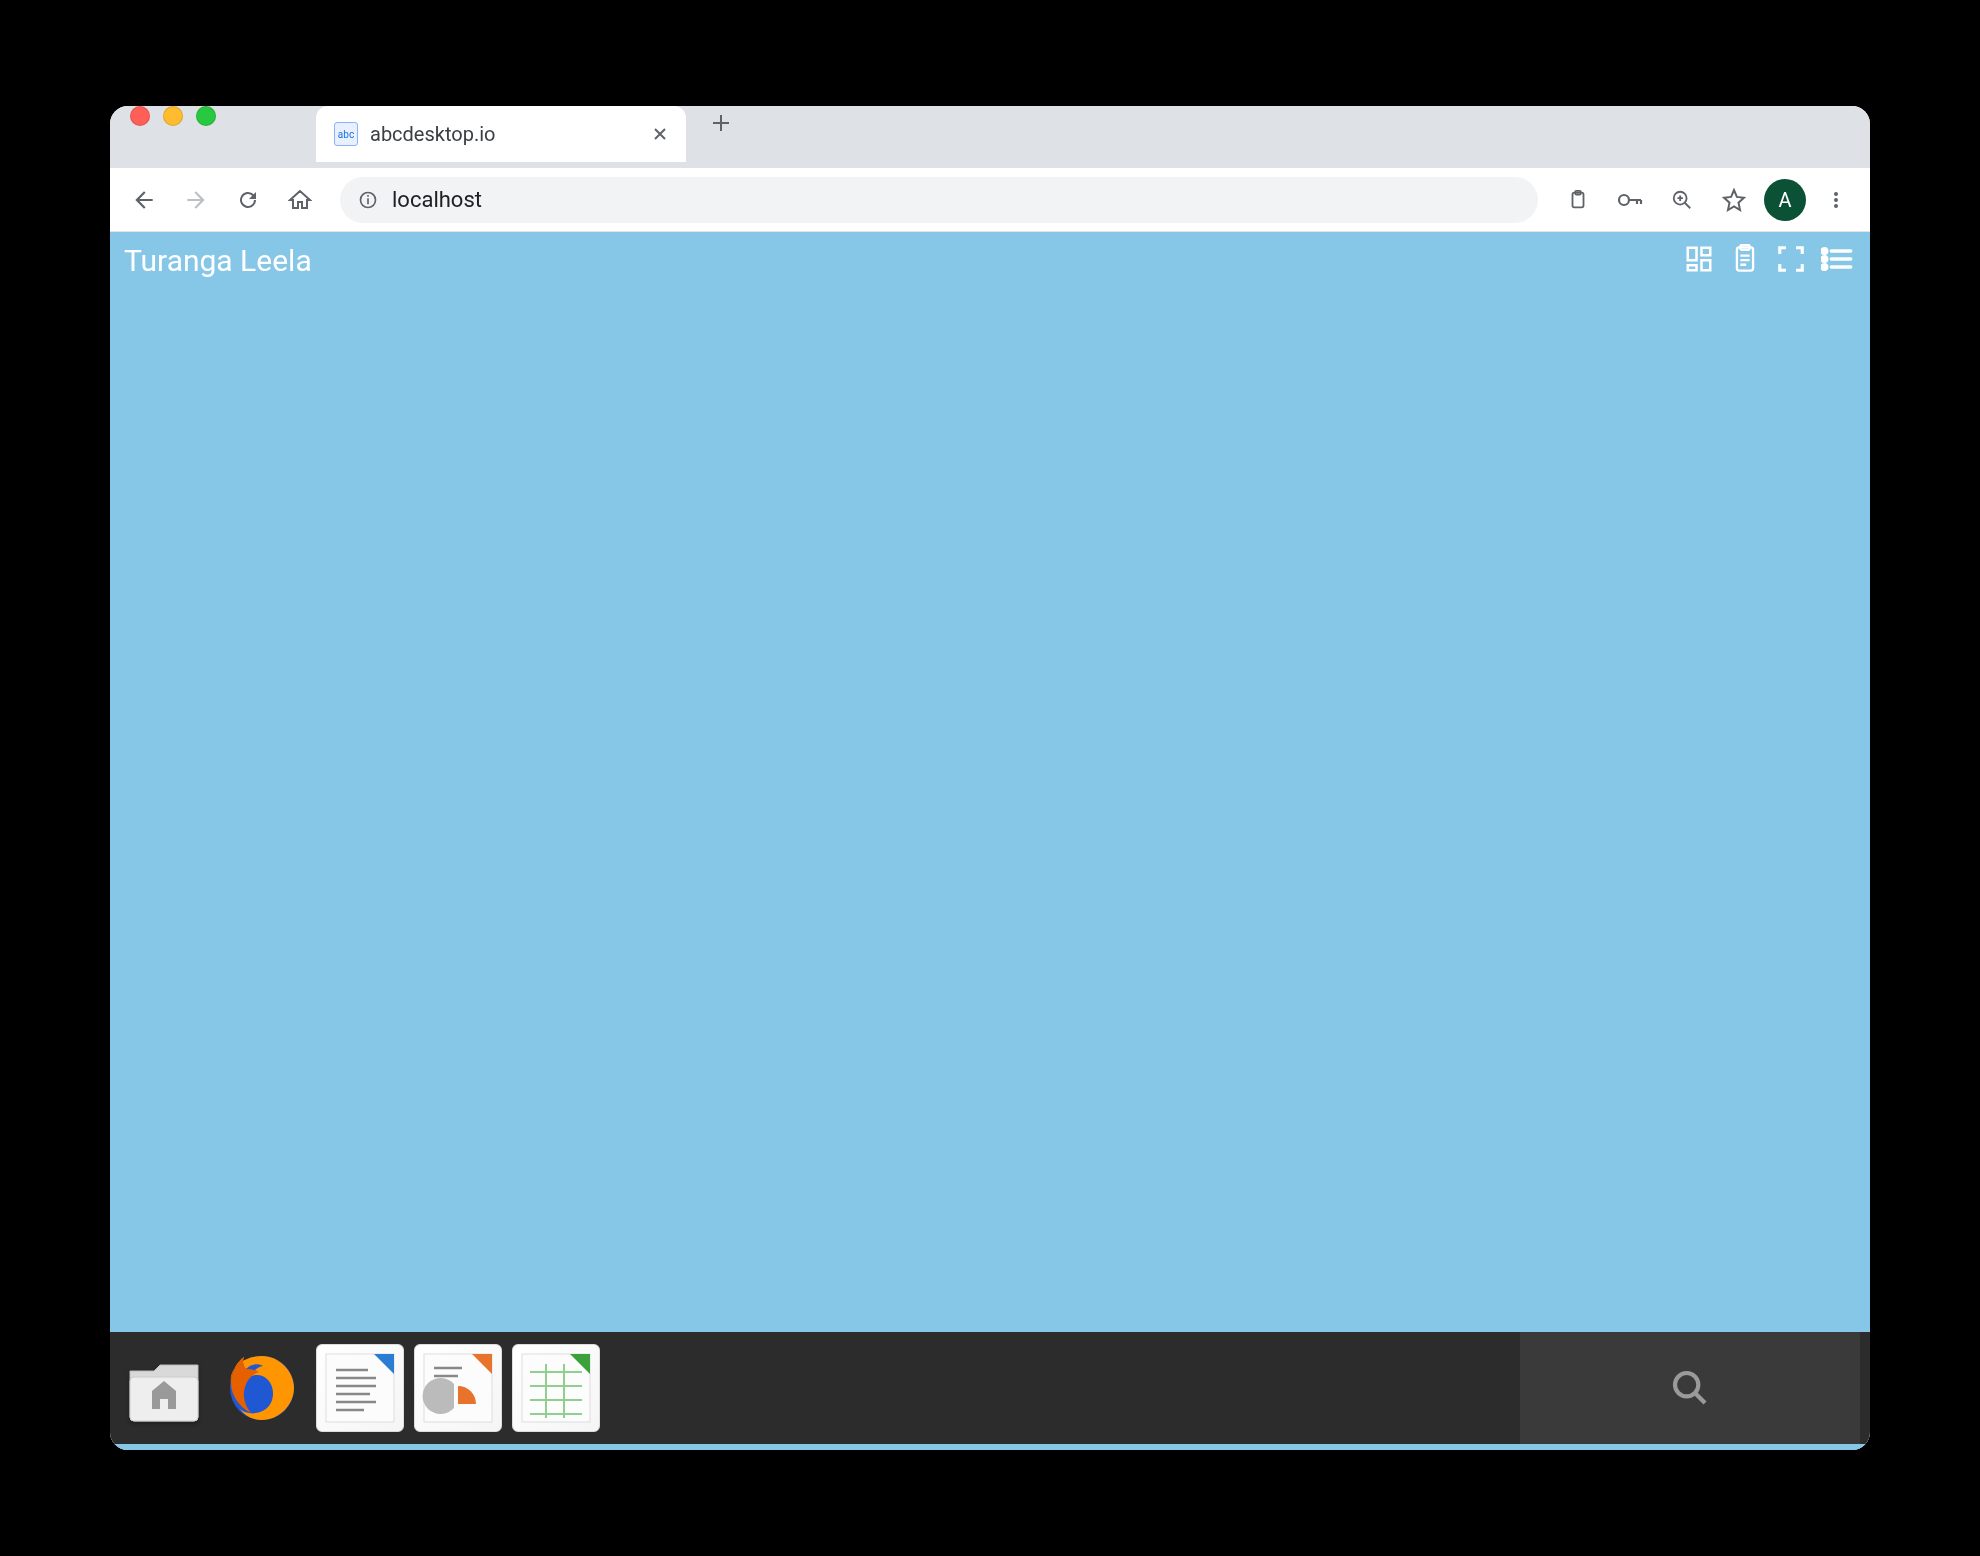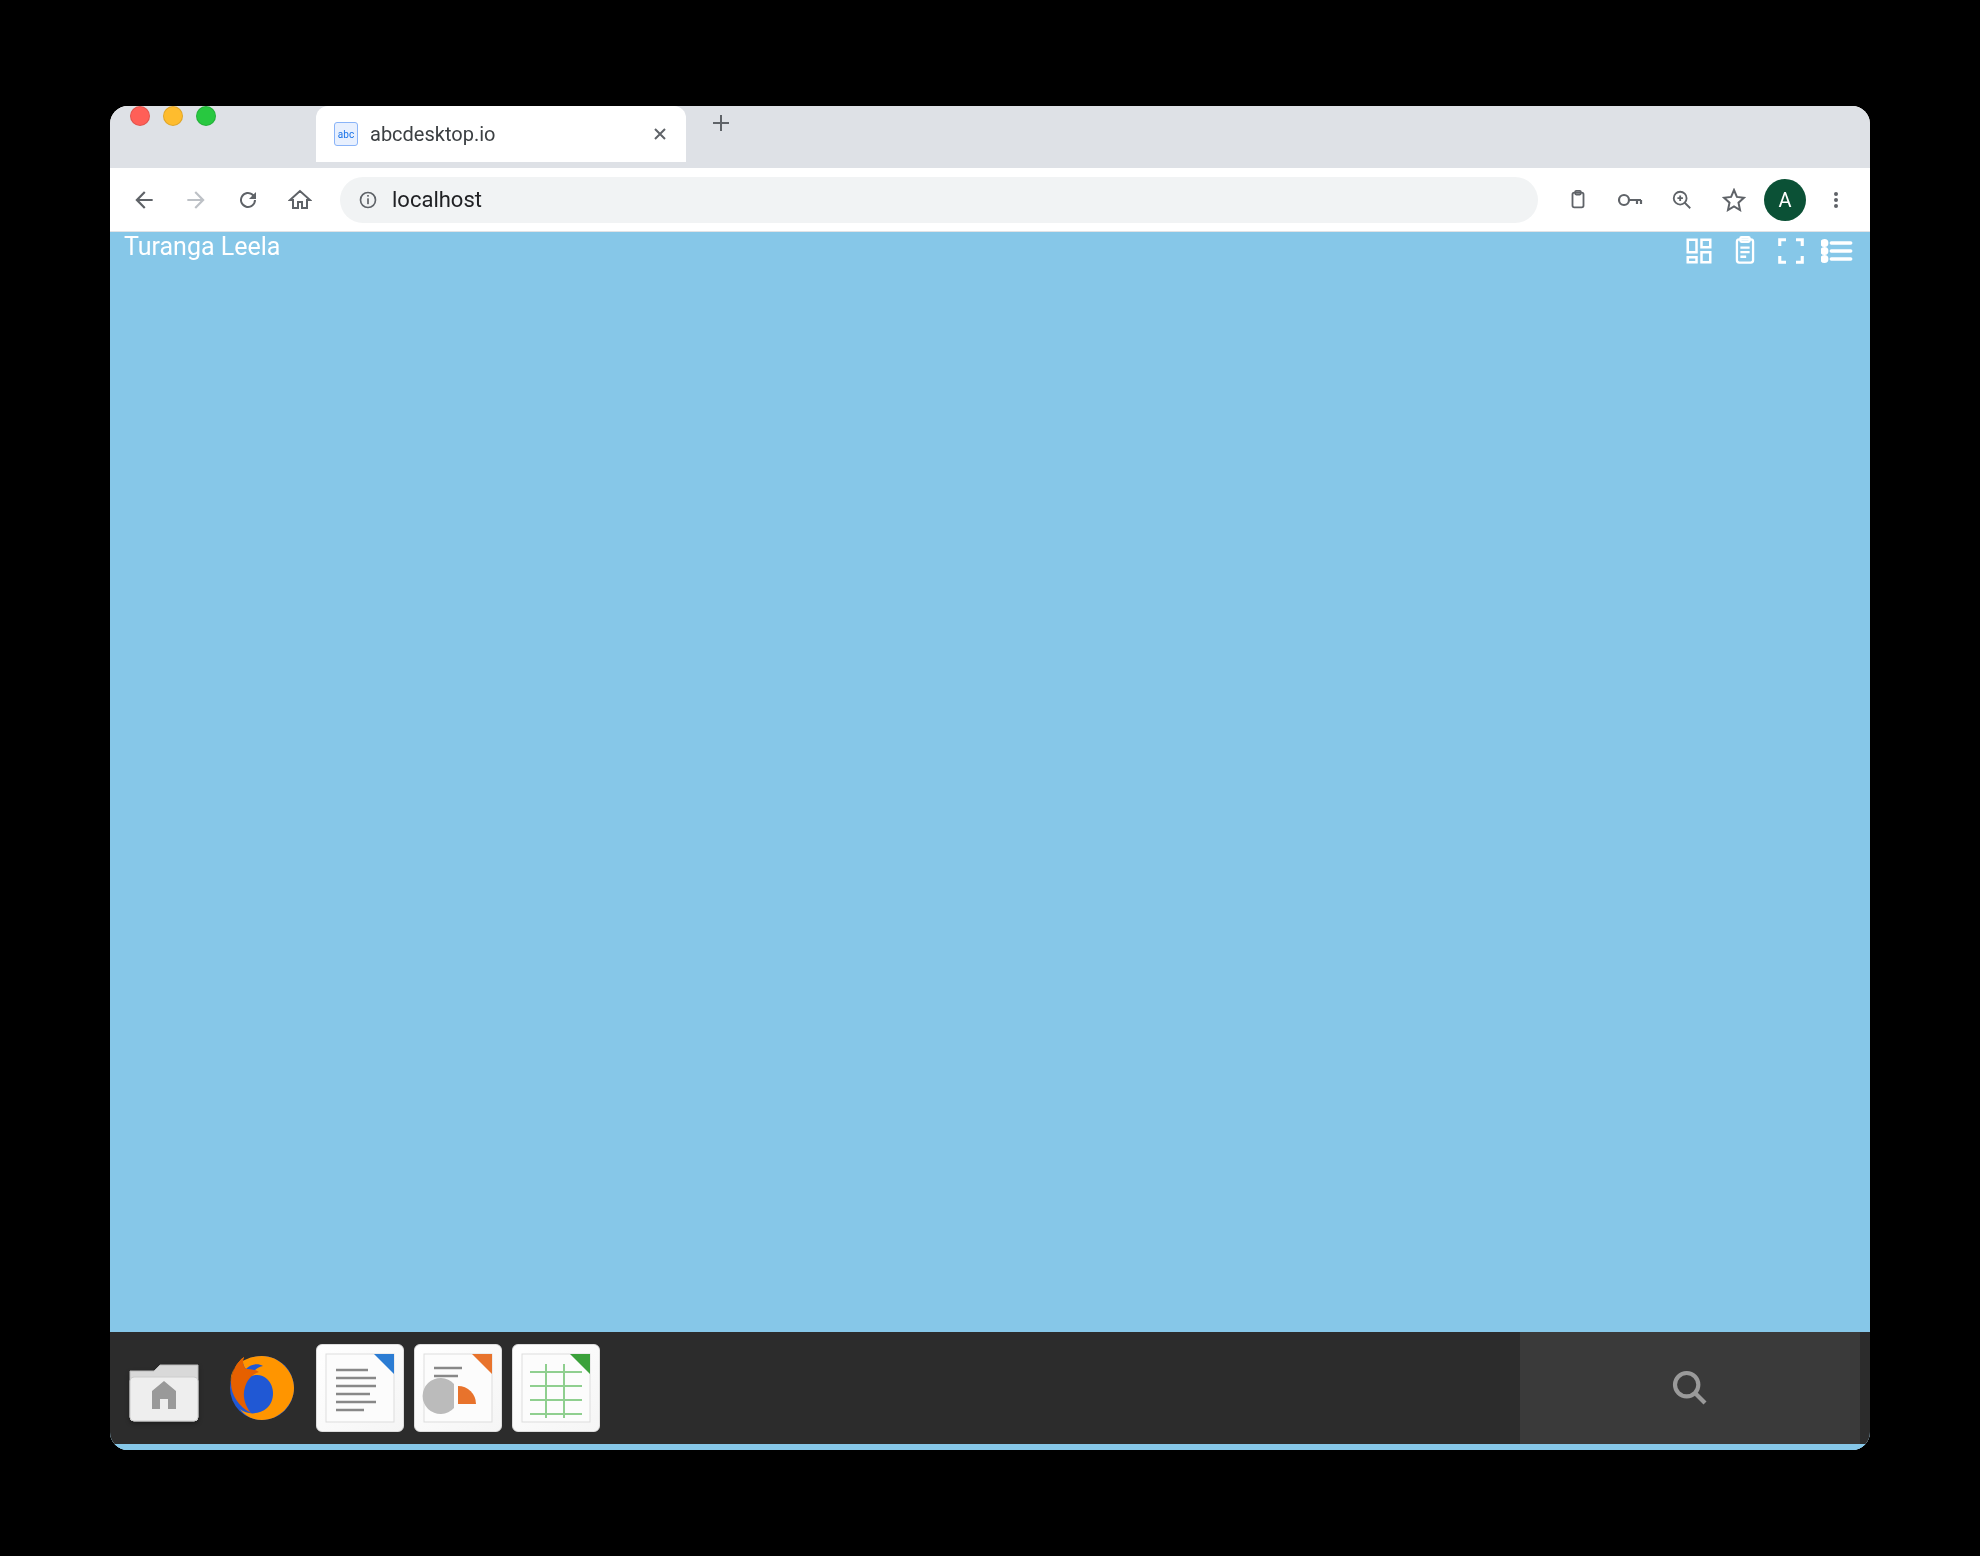--- a/index.html
+++ b/index.html
@@ -80,22 +80,22 @@
   .omnibox .site-info { color:#5f6368; margin-right:14px; display:flex;align-items:center;}
   .avatar {
     width:42px;height:42px;border-radius:50%;background:#0b5136;
     color:#fff;display:flex;align-items:center;justify-content:center;font-size:20px;
   }
   
   .desktop {
     flex:1; background:#86c7e8; position:relative; display:flex; flex-direction:column;
   }
   .desktop-topbar {
-    height:46px; display:flex; align-items:flex-start; justify-content:space-between;
-    padding: 0 14px; color:#fff; font-size:25px;
+    height:46px; display:flex; align-items:flex-end; justify-content:space-between;
+    padding: 0 14px; color:#fff; font-size:30px;
   }
   .desktop-username { color:#fff; }
   .desktop-top-icons { display:flex; gap:8px; align-items:center; }
   .top-icon { width:38px;height:38px;display:flex;align-items:center;justify-content:center;color:#fff;cursor:pointer;}
   .desktop-area { flex:1; }
   
   .taskbar {
     height: 112px; background:#2c2c2c; display:flex; align-items:center; padding: 0 10px;
   }
   .taskbar-apps { display:flex; gap:10px; }

